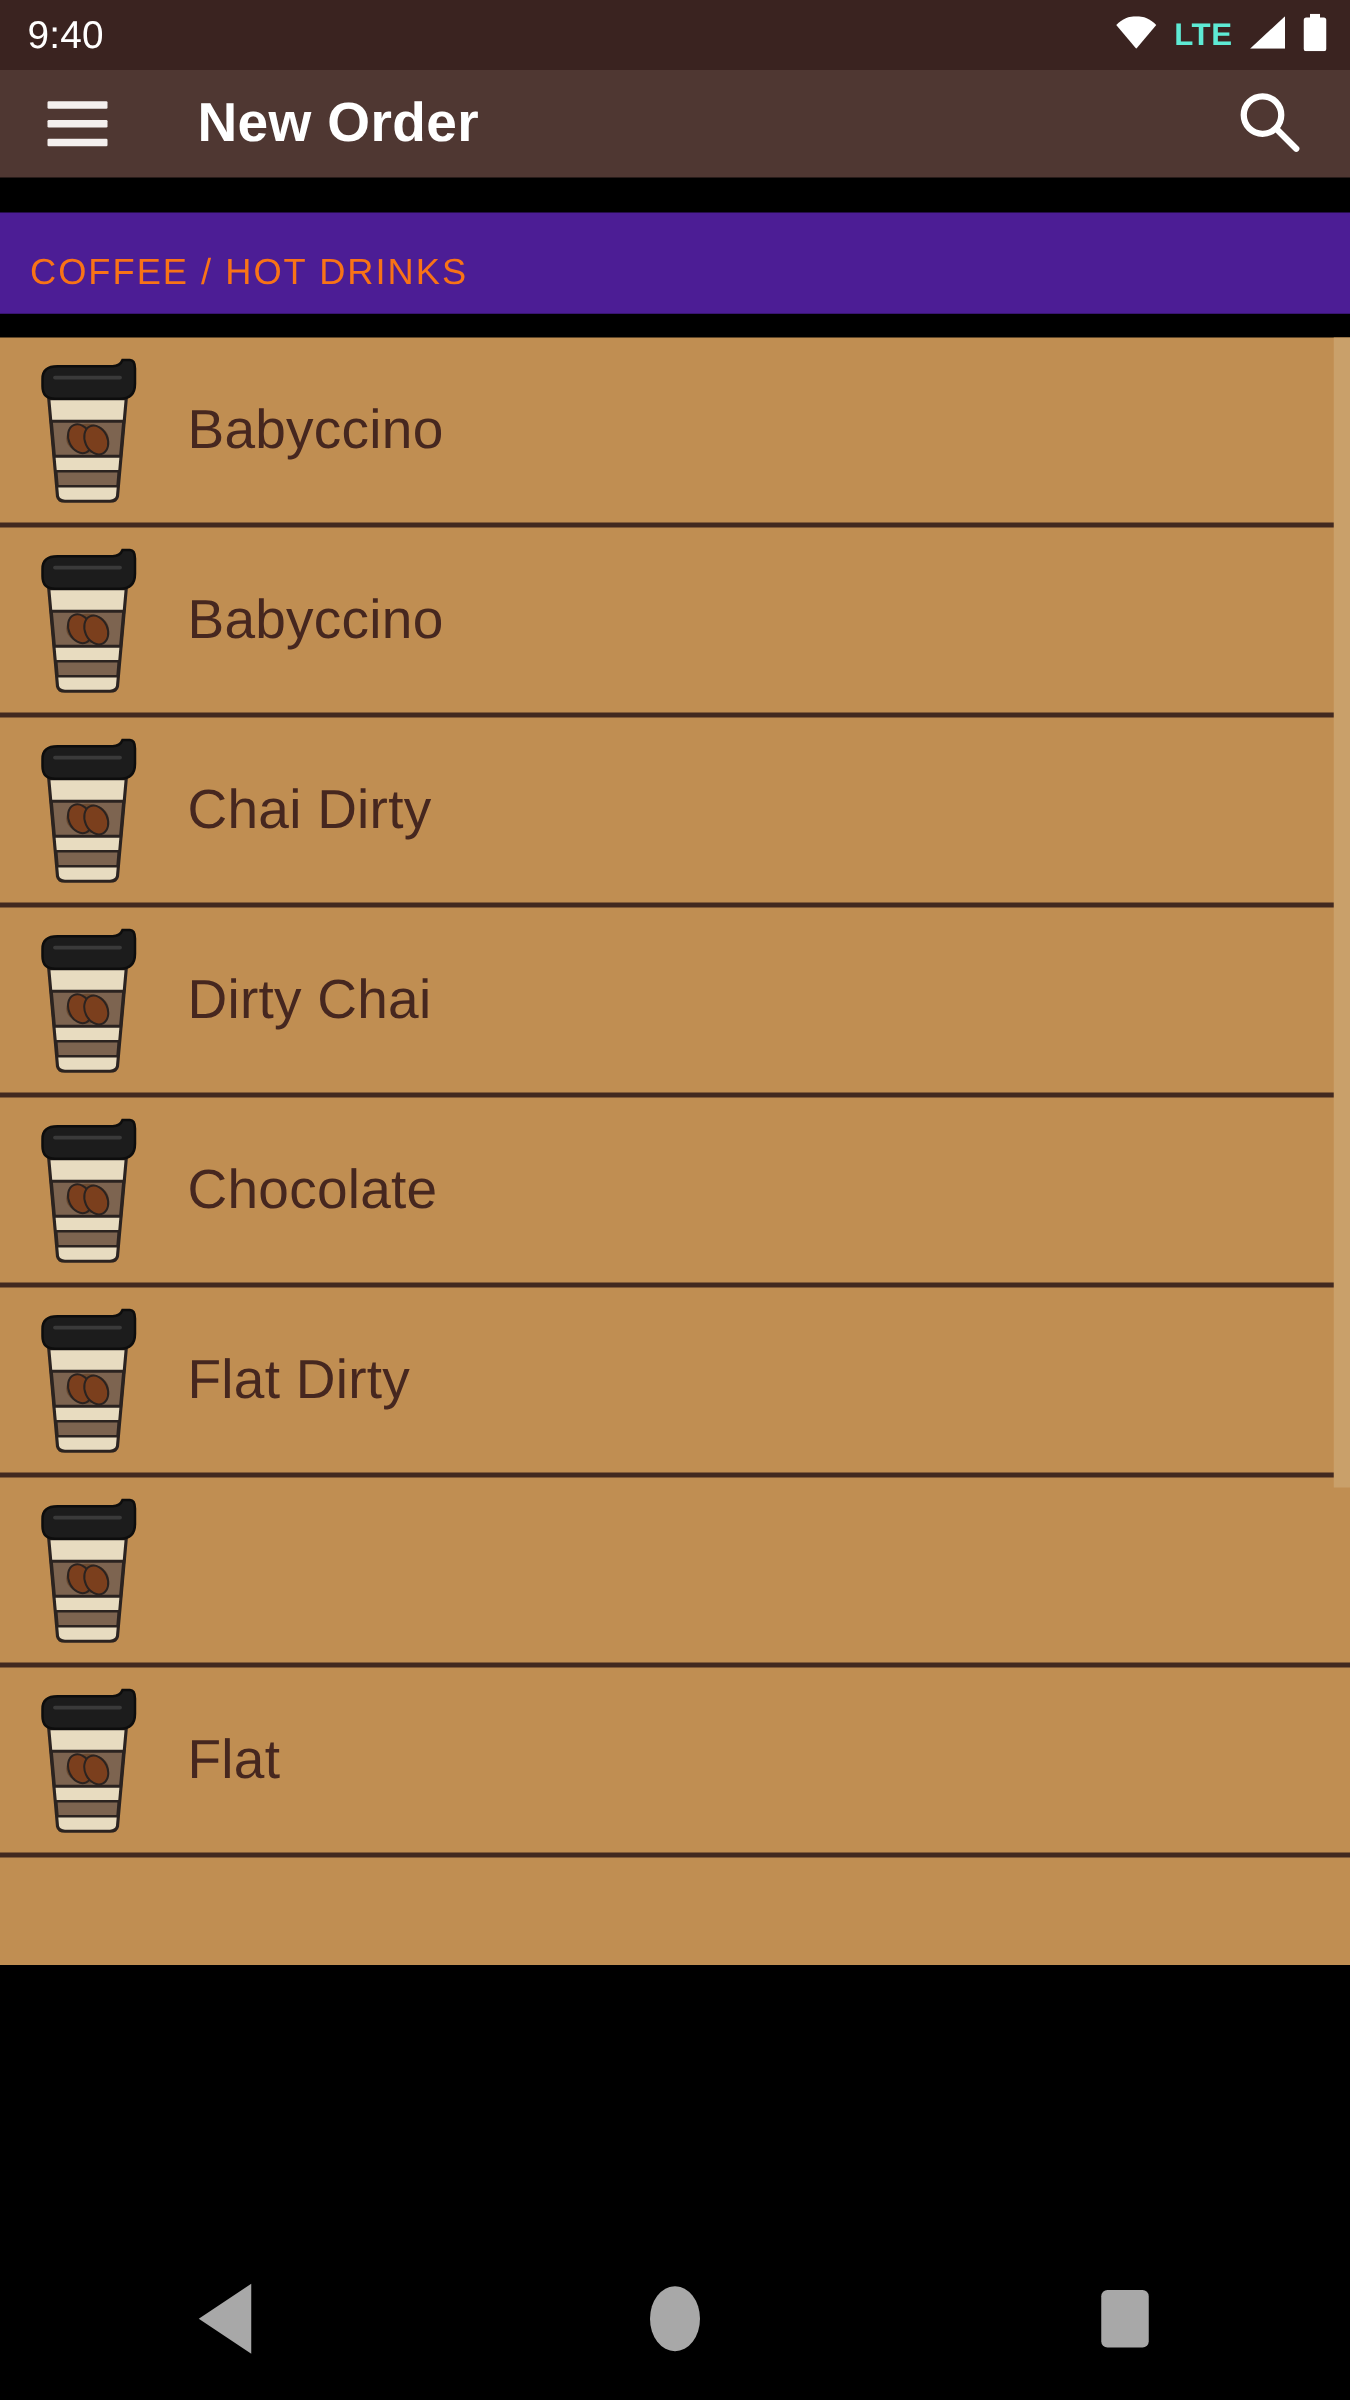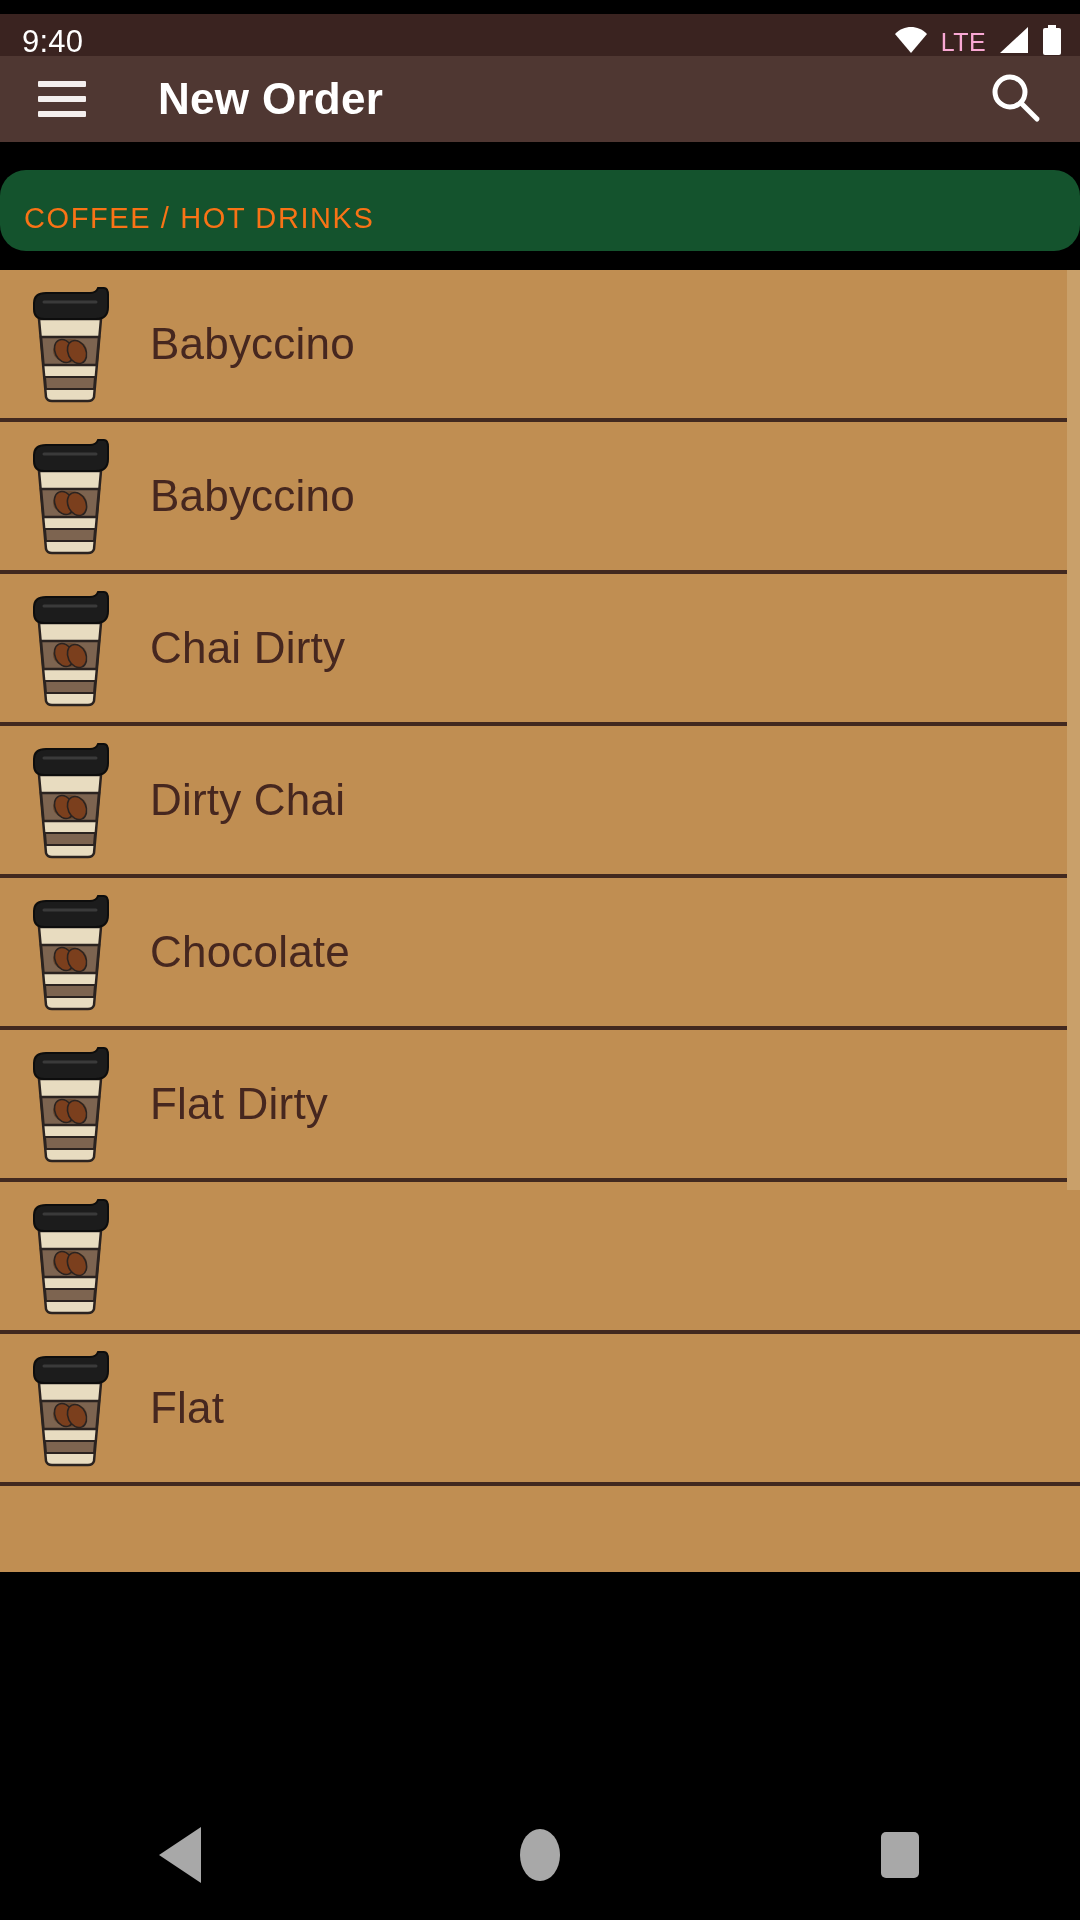--- a/index.html
+++ b/index.html
@@ -6,31 +6,31 @@
   html, body {
     width:1080px; height:1920px;
     background:#000;
     font-family:"Liberation Sans", sans-serif;
     overflow:hidden;
   }
   #app { position:relative; width:1080px; height:1920px; }
 
   
   .statusbar {
-    position:absolute; left:0; top:14px; width:1080px; height:56px;
+    position:absolute; left:0; top:0; width:1080px; height:56px;
     background:#3a2320;
     display:flex; align-items:center; justify-content:space-between;
     padding:0 18px 0 22px;
   }
   .status-time {
     color:#ffffff; font-size:31px; letter-spacing:.2px;
     font-family:"Liberation Sans", sans-serif;
   }
   .status-right { display:flex; align-items:center; gap:13px; }
-  .status-lte { color:#f9a8d4; font-size:25px; letter-spacing:.4px; }
+  .status-lte { color:#5eead4; font-size:25px; letter-spacing:.4px;font-weight:bold; }
   .ic-wifi { display:block; }
   .ic-signal { display:block; }
   .ic-battery { display:block; }
 
   
   .appbar {
     position:absolute; left:0; top:56px; width:1080px; height:86px;
     background:#4f3732;
     display:flex; align-items:center;
   }
@@ -46,22 +46,22 @@
   }
   .search-btn {
     position:absolute; right:26px; top:50%; transform:translateY(-50%);
     width:78px; height:78px; display:flex; align-items:center; justify-content:center;
     cursor:pointer;
   }
 
   
   .breadcrumb-bar {
     position:absolute; left:0; top:170px; width:1080px; height:81px;
-    background:#14532d;
-    display:flex; align-items:flex-end;border-radius:26px;
+    background:#4c1d95;
+    display:flex; align-items:flex-end;
   }
   .breadcrumb-text {
     color:#f97316; font-size:29px; letter-spacing:1.6px;
     padding:0 0 16px 24px; cursor:pointer;
   }
 
   
   .list {
     position:absolute; left:0; top:270px; width:1080px; height:1302px;
     background:#c08e52; overflow:hidden;

